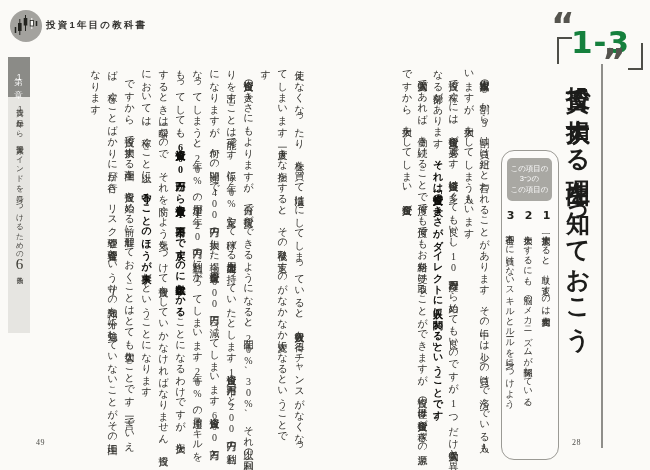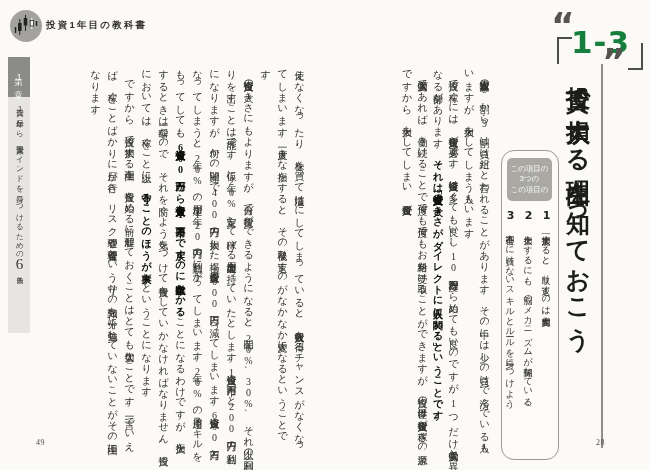--- a/index.html
+++ b/index.html
@@ -83,21 +83,21 @@
   #sidebar-title .v{
     font-size:7.6px;letter-spacing:0.8px;color:#44433e;
     font-family:"Liberation Sans","DejaVu Sans",sans-serif;
   }
   .gap-v{display:inline-block;height:5px;}
   #chapter-count{font-size:15px;letter-spacing:0;font-family:"Liberation Serif","DejaVu Serif",serif;color:#38372f;}
   #chapter-count-suffix{font-size:7px;letter-spacing:0;}
   
   .pageno{position:absolute;top:438px;font-size:8px;color:#4c4b47;letter-spacing:0.5px;}
   #pageno-left{left:36px;}
-  #pageno-right{left:596px;text-align:center;}
+  #pageno-right{left:572px;text-align:center;}
 </style>
 </head>
 <body>
 
 <div id="stage">
 
   <svg id="logo" viewBox="0 0 32 32">
     <circle cx="16" cy="16" r="16" fill="#a3a29e"></circle>
     <line x1="9.8" y1="9" x2="9.8" y2="25" stroke="#23231f" stroke-width="1"></line>
     <rect x="8" y="13" width="3.6" height="8" fill="#23231f"></rect>

